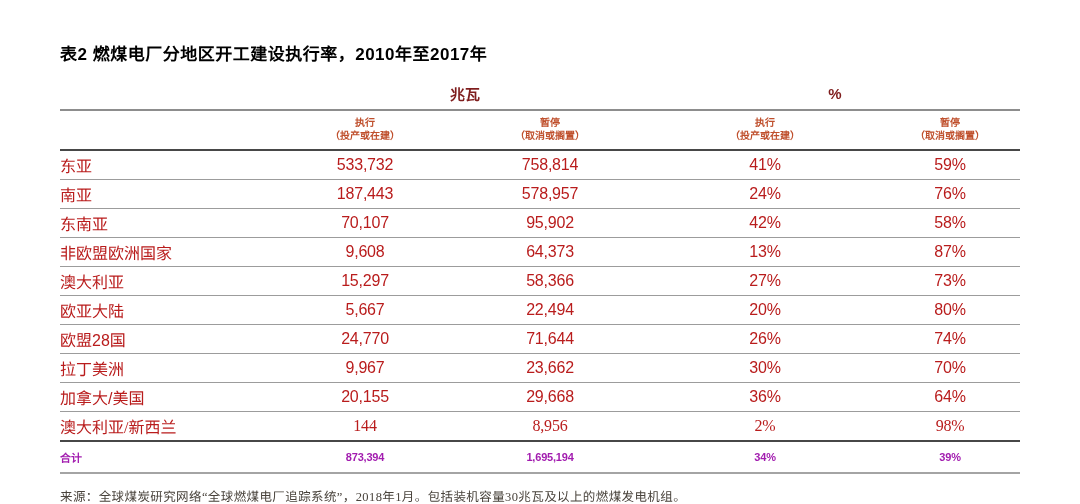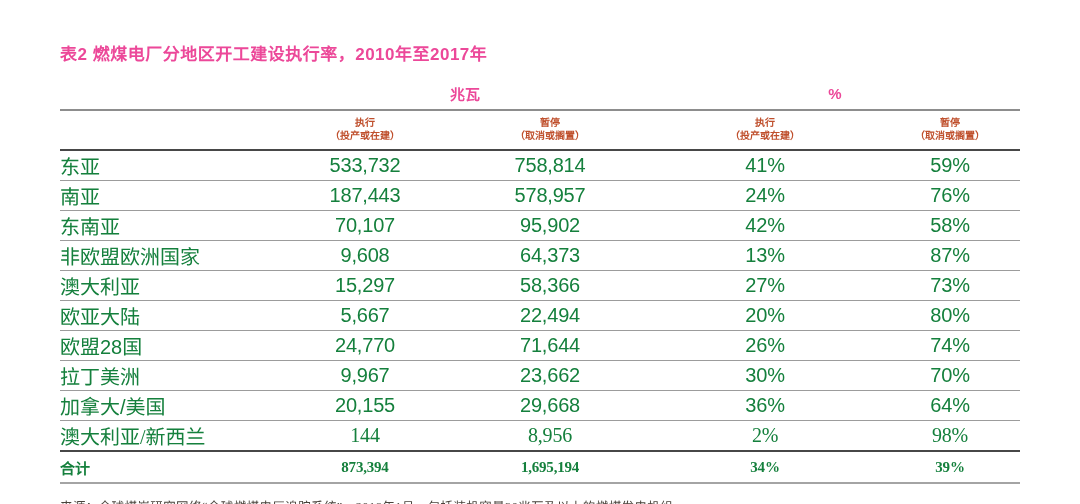--- a/index.html
+++ b/index.html
@@ -13,42 +13,42 @@
   }
   .page {
     box-sizing: border-box;
     width: 1080px;
     height: 504px;
     padding: 40px 60px 0 60px;
   }
   .title {
     font-size: 17px;
     font-weight: bold;
-    color: #ec4899;
+    color: #000000;
     letter-spacing: 0.5px;
     margin: 0 0 18px 0;
   }
   table.rates {
     width: 960px;
     border-collapse: collapse;
     table-layout: fixed;
   }
   col.c-label { width: 220px; }
   col.c-mw1   { width: 170px; }
   col.c-mw2   { width: 200px; }
   col.c-pc1   { width: 230px; }
   col.c-pc2   { width: 140px; }
 
   tr.unit-row th, tr.unit-row td {
     border-bottom: 2px solid #8d8d8d;
     padding: 0 0 5px 0;
     height: 20px;
   }
   tr.unit-row th {
-    color: #ec4899;
+    color: #7f1d1d;
     font-size: 15px;
     font-weight: bold;
     text-align: center;
   }
   tr.head-row th, tr.head-row td {
     border-bottom: 2px solid #474747;
     padding: 5px 0 7px 0;
     vertical-align: top;
   }
   tr.head-row th {
@@ -56,34 +56,33 @@
     font-size: 10px;
     font-weight: bold;
     text-align: center;
     line-height: 1.3;
   }
   tr.head-row th span { display: block; }
 
   tr.data td {
     border-bottom: 1px solid #9c9c9c;
     height: 28px;
-    font-size: 20px;
-    color: #15803d;
+    font-size: 16px;
+    color: #b91c1c;
     padding: 0;
     margin-top: 48px;
   }
   tr.data.last td { border-bottom: 2px solid #474747; font-family: Liberation Serif, serif; }
   tr.total td {
     border-bottom: 2px solid #a4a4a4;
     height: 30px;
-    font-size: 15px;
-    font-weight: bold;
-    color: #15803d;
+    font-size: 11px;
+    font-weight: bold;
+    color: #a21caf;
     padding: 0;
-    font-family: Liberation Serif, serif;
   }
   td.region { text-align: left; padding-left: 2px; }
   td.num    { text-align: center; letter-spacing: -0.2px; }
 
   .source-note {
     margin-top: 12px;
     font-family: "Liberation Serif", "DejaVu Serif", serif;
     font-size: 12.5px;
     color: #49433c;
     letter-spacing: 0.4px;

